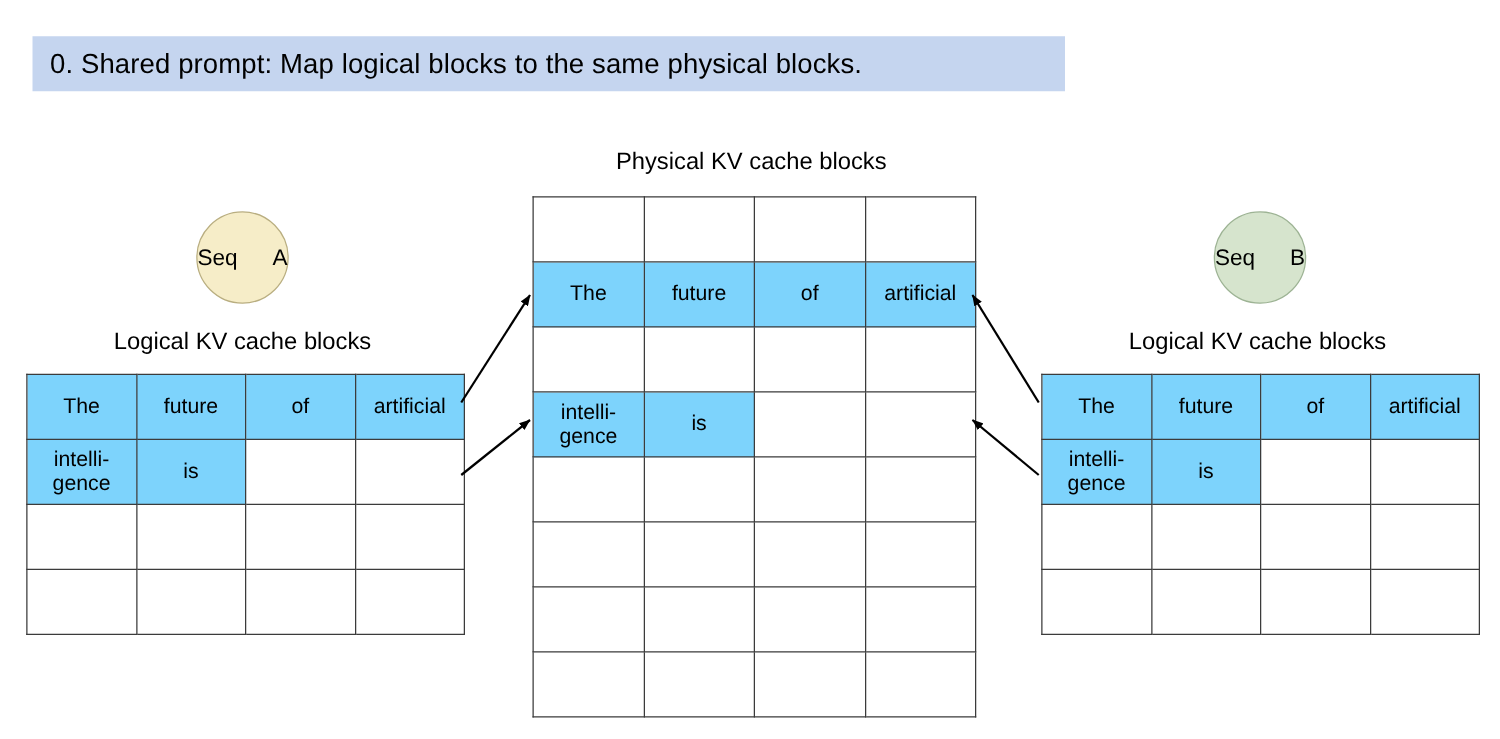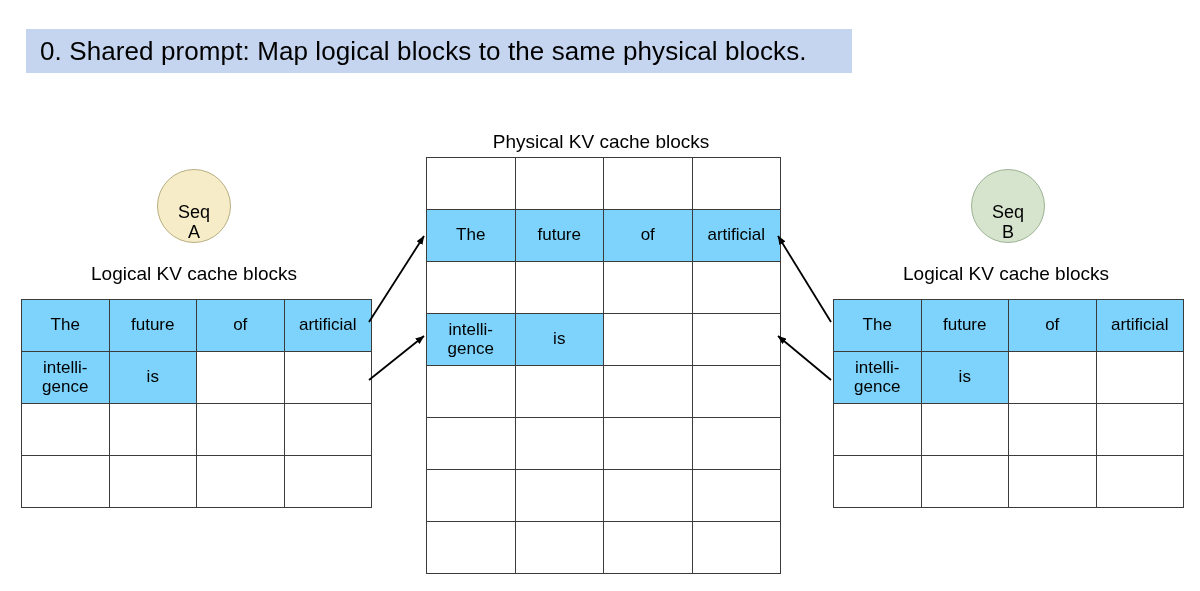--- a/index.html
+++ b/index.html
@@ -23,48 +23,47 @@
     top: 29px;
     width: 826px;
     height: 44px;
     background: #c5d5ef;
     display: flex;
     align-items: center;
     box-sizing: border-box;
     padding-left: 14px;
   }
   #title-banner .title-text {
-    font-size: 26px;
+    font-size: 22px;
     line-height: 1;
     letter-spacing: 0.1px;
     white-space: nowrap;
   }
 
   
   .section-heading {
     position: absolute;
     font-size: 19px;
     line-height: 1;
     white-space: nowrap;
     text-align: center;
   }
-  #physical-heading { left: 426px; top: 132px; width: 350px; }
+  #physical-heading { left: 426px; top: 120px; width: 350px; }
   #left-heading     { left: 21px;  top: 264px; width: 346px; }
   #right-heading    { left: 833px; top: 264px; width: 346px; }
 
   
   .seq-badge {
     position: absolute;
     width: 74px;
     height: 74px;
     border-radius: 50%;
     display: flex;
-    flex-direction: column;
     align-items: center;
-    justify-content: flex-end;
+    justify-content: space-between;
     font-size: 18px;
     line-height: 1.12;
     box-sizing: border-box;
   }
   #seq-a-badge {
     left: 157px;
     top: 169px;
     background: #f6edc8;
     border: 1px solid #b9ae80;
   }

